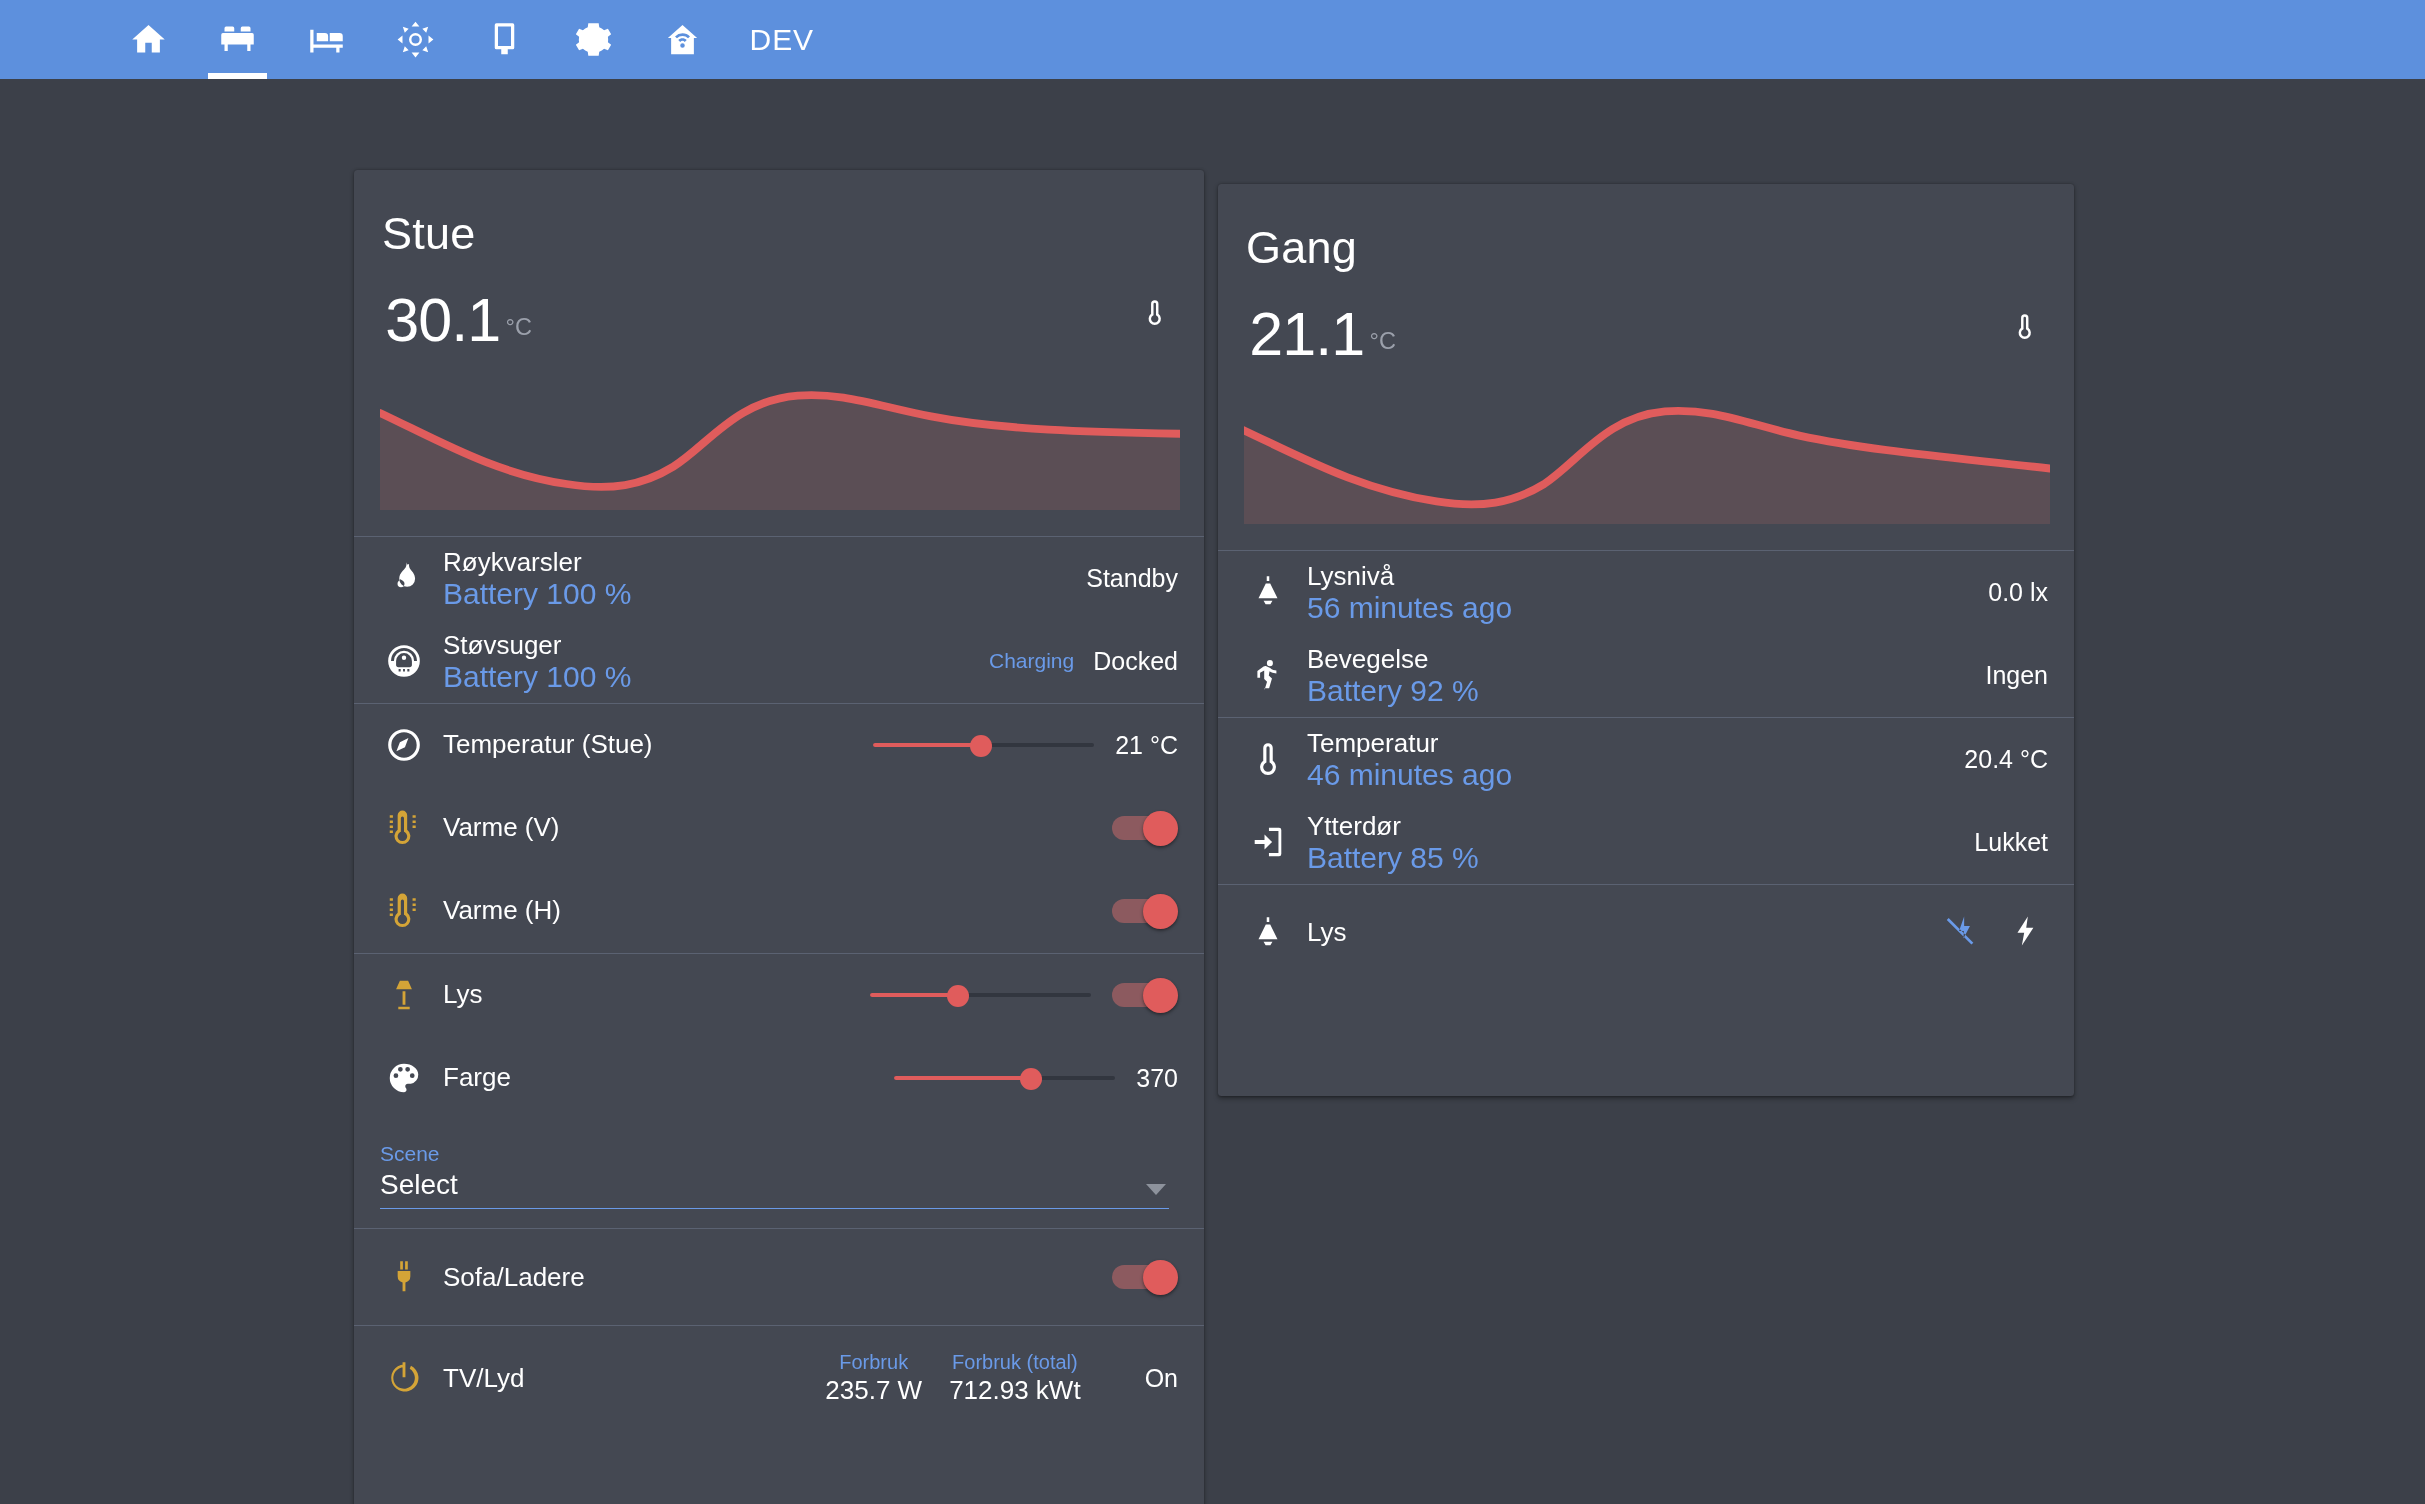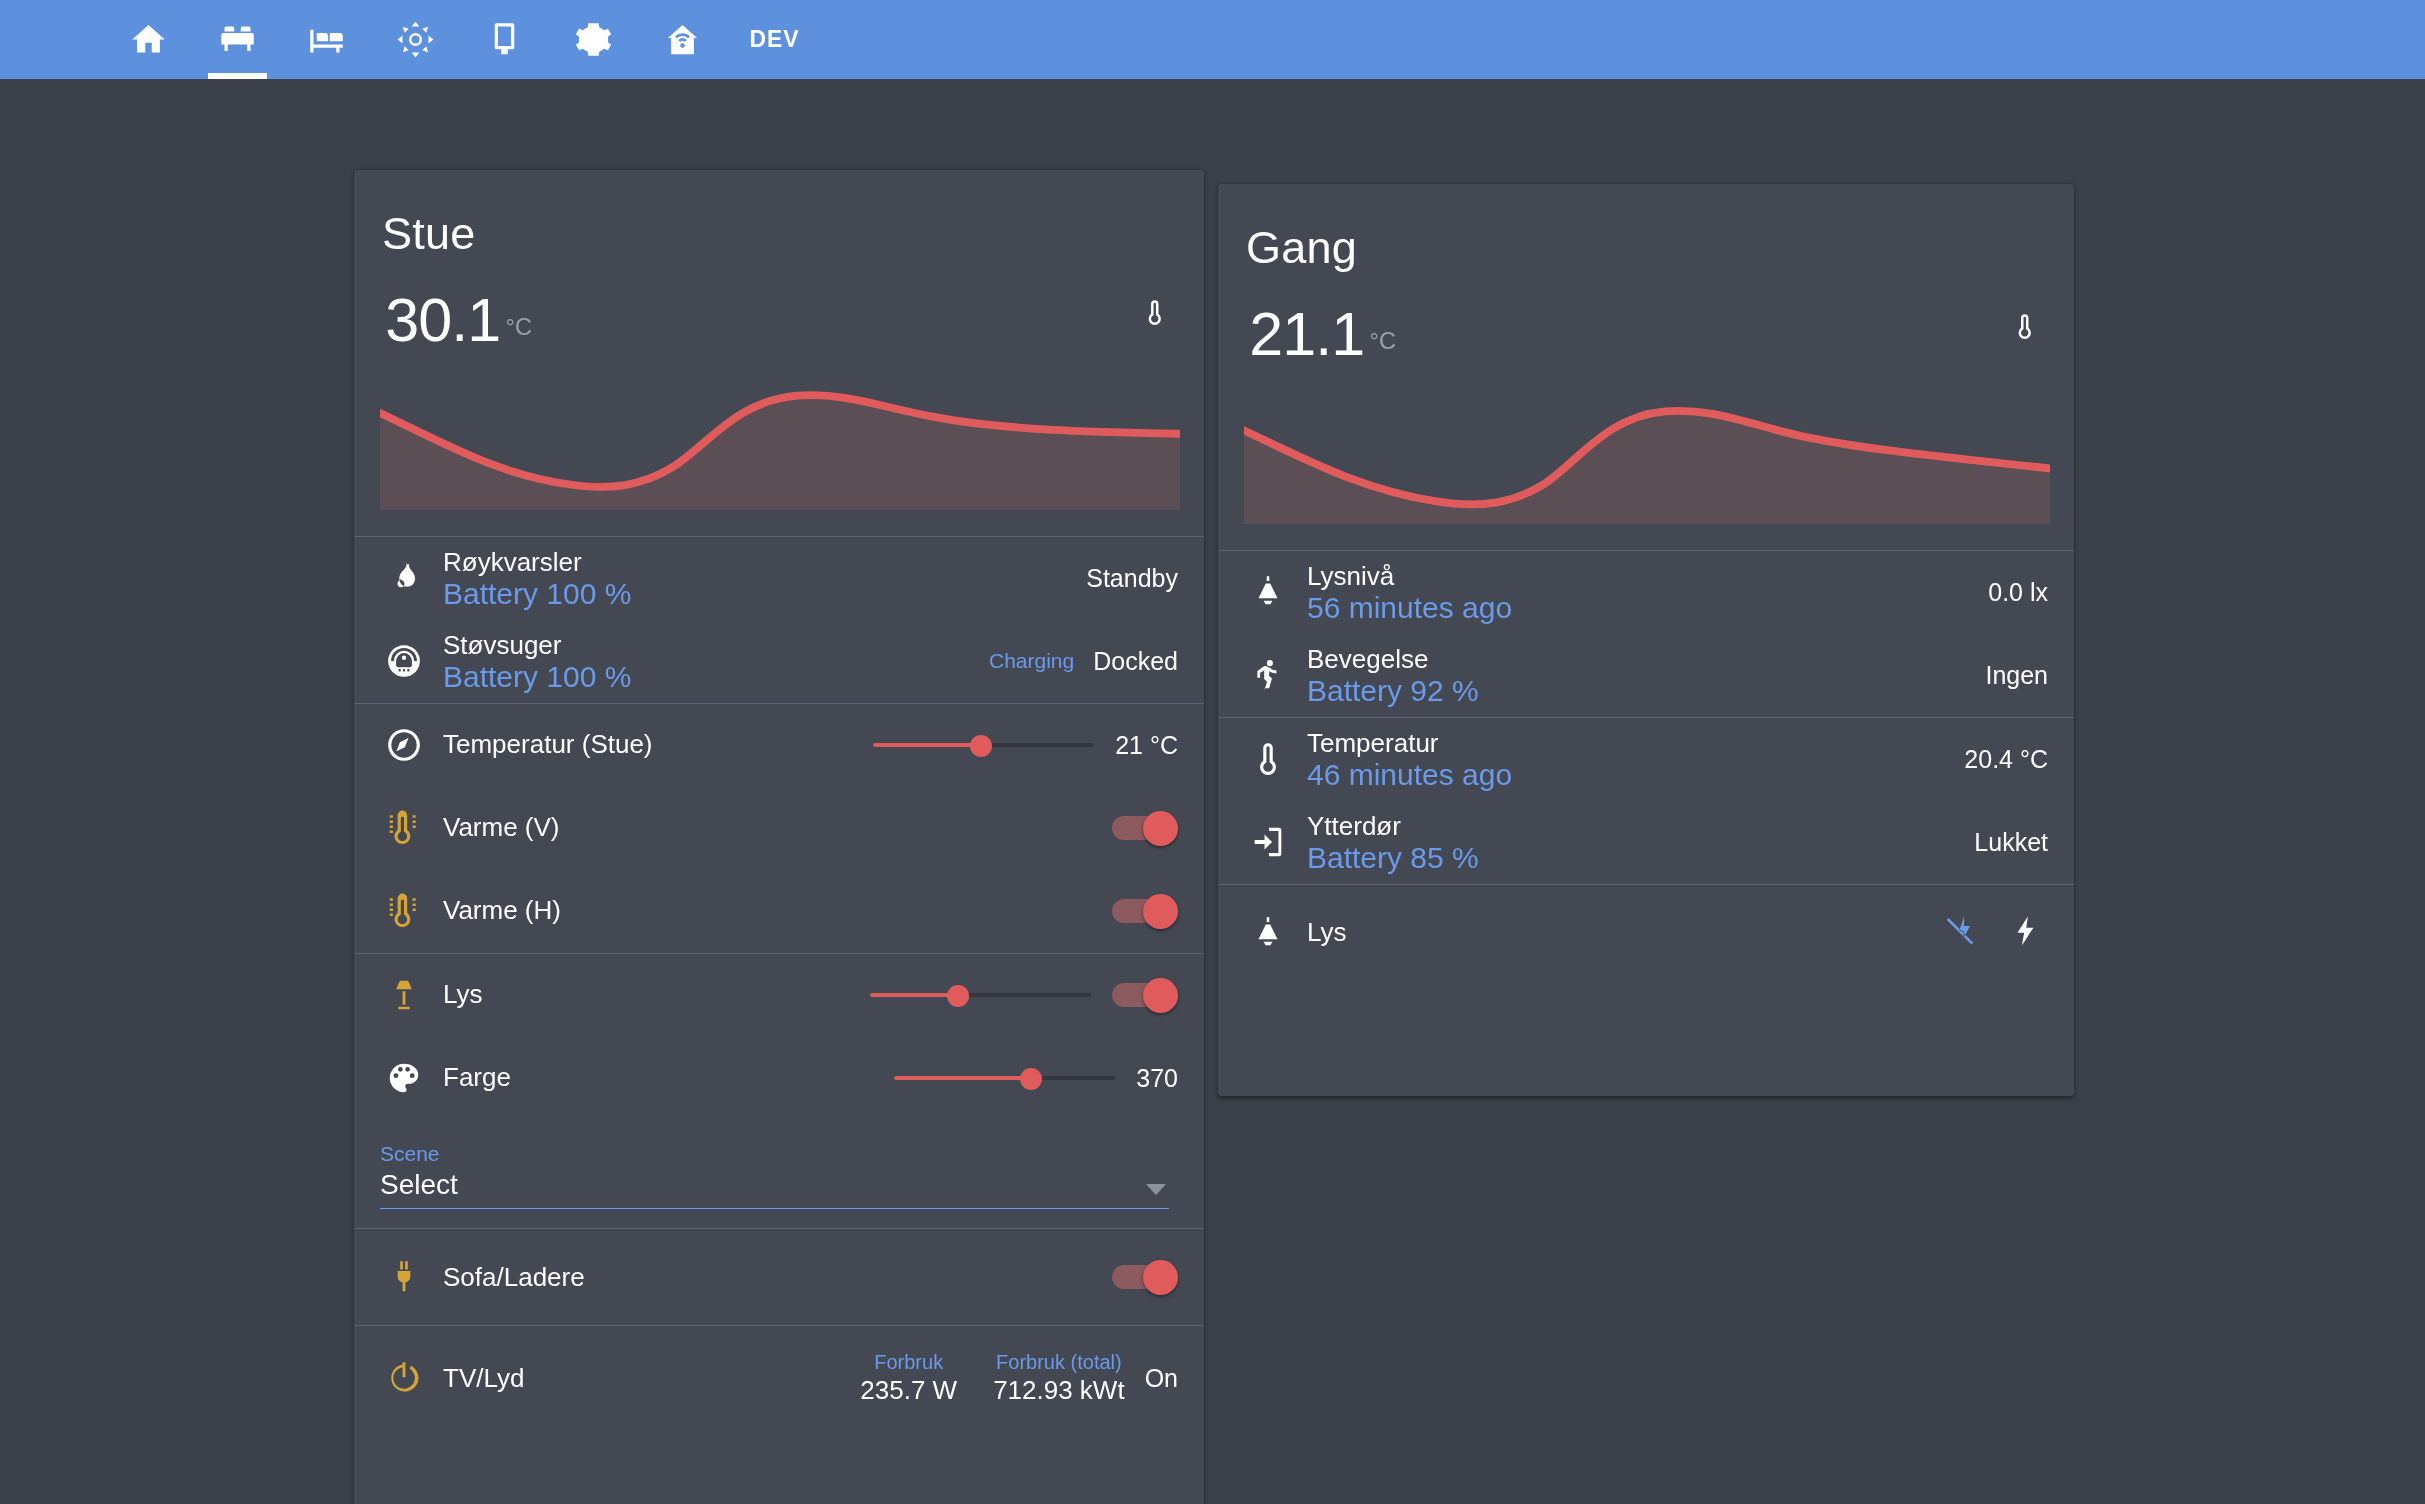--- a/index.html
+++ b/index.html
@@ -24,23 +24,23 @@
     align-items: center;
     justify-content: center;
     position: relative;
     cursor: pointer;
   }
   .tb-item svg { width: 39px; height: 39px; fill: #ffffff; display: block; }
   .tb-item.dev {
     width: auto;
     padding: 0 22.6px;
     color: #fff;
-    font-size: 23px;
+    font-size: 30px;
     letter-spacing: 0.9px;
-    font-weight: 700;
+    font-weight: 400;
   }
   .tb-item.active::after {
     content: "";
     position: absolute;
     left: 14.8px; right: 14.8px; bottom: 0;
     height: 6px;
     background: #fff;
   }
 
   
@@ -161,21 +161,21 @@
     border-right: 10.4px solid transparent;
     border-top: 11.3px solid #8d929c;
   }
 
   
   .action-icons { display: flex; align-items: center; gap: 29.5px; padding-right: 5.2px; }
   .action-icons svg { width: 35px; height: 40px; }
   .flash-off svg { fill: #6a9ae8; }
   .flash-on svg  { fill: #ffffff; }
 
-  .energy { display: flex; align-items: flex-start; gap: 36px; margin-right: 20px; }
+  .energy { display: flex; align-items: flex-start; gap: 27px; margin-right: 64px; }
   .energy .col { text-align: center; }
   .energy .cap { color: #6a9ae8; font-size: 20px; line-height: 24px; }
   .energy .num { color: #ffffff; font-size: 26px; line-height: 33px; }
 </style>
 </head>
 <body>
 
 <div class="toolbar">
   <div class="tb-item">
     <span>

